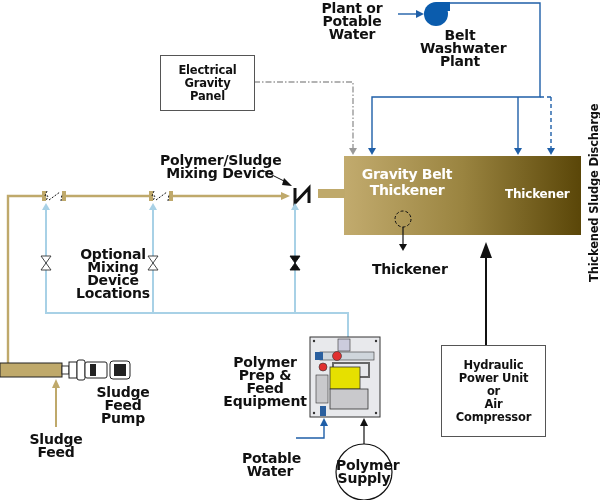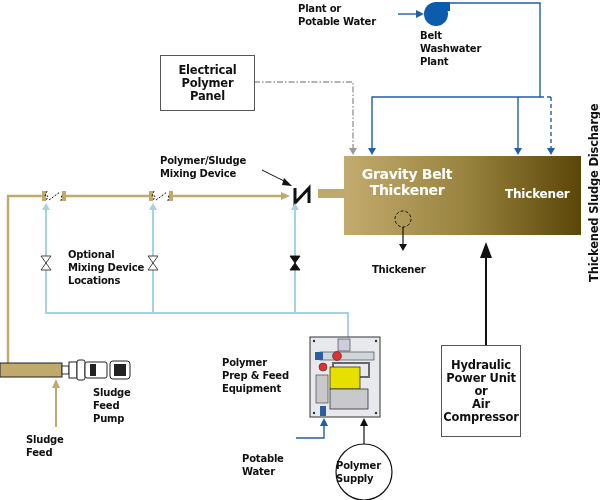--- a/index.html
+++ b/index.html
@@ -1,18 +1,18 @@
 <!DOCTYPE html>
 <html><head>
 <meta charset="utf-8">
 <style>
   html, body { margin:0; padding:0; background:#ffffff; }
   body { width:600px; height:500px; position:relative; overflow:hidden; font-family:"DejaVu Sans", sans-serif; }
   svg { position:absolute; left:0; top:0; }
-  .lbl { position:absolute; font-family:"DejaVu Sans", sans-serif; font-weight:bold; font-size:10px; line-height:13px; color:#111; white-space:pre-line; letter-spacing:-0.2px; }
+  .lbl { position:absolute; font-family:"DejaVu Sans", sans-serif; font-weight:bold; font-size:14px; line-height:13px; color:#111; text-align:center; white-space:pre-line; letter-spacing:-0.2px; }
   .box { position:absolute; border:1.2px solid #555; background:#fff; box-sizing:border-box; display:flex; align-items:center; justify-content:center; }
   .box span { font-weight:bold; font-size:11.5px; line-height:13px; text-align:center; white-space:pre-line; color:#111; letter-spacing:-0.2px; }
   .gbt-title { position:absolute; left:352px; top:166px; width:110px; color:#fff; font-weight:bold; font-size:14px; line-height:16px; text-align:center; white-space:pre-line; letter-spacing:-0.3px; }
   .gbt-discharge { position:absolute; left:505px; top:187px; color:#fff; font-weight:bold; font-size:12px; letter-spacing:-0.2px; }
   .vert { position:absolute; left:519px; top:200px; width:150px; transform:rotate(-90deg); transform-origin:center; font-weight:bold; font-size:11.5px; color:#111; text-align:center; white-space:nowrap; letter-spacing:-0.2px; }
 </style>
 </head>
 <body>
 
 <svg width="600" height="500" viewBox="0 0 600 500">
@@ -158,21 +158,21 @@
 </svg>
 
 <div class="lbl" style="left:298px;top:2px;width:108px;">Plant or
 Potable Water</div>
 <div class="lbl" style="left:420px;top:29px;width:80px;">Belt
 Washwater
 Plant</div>
 
 <div class="box" style="left:160px;top:55px;width:95px;height:56px;">
   <span>Electrical
-Polymer
+Gravity
 Panel</span>
 </div>
 
 <div class="lbl" style="left:160px;top:154px;width:120px;">Polymer/Sludge
 Mixing Device</div>
 
 <div class="gbt-title">Gravity Belt
 Thickener</div>
 <div class="gbt-discharge">Thickener</div>
 <div class="vert">Thickened Sludge Discharge</div>
@@ -190,19 +190,19 @@
 Feed</div>
 
 <div class="lbl" style="left:222px;top:356px;width:86px;">Polymer
 Prep &amp; Feed
 Equipment</div>
 <div class="lbl" style="left:242px;top:432px;width:56px;margin-top:20px;">Potable
 Water</div>
 <div class="lbl" style="left:336px;top:459px;width:56px;">Polymer
 Supply</div>
 
-<div class="box" style="left:441px;top:345px;width:80px;height:92px;">
+<div class="box" style="left:441px;top:345px;width:105px;height:92px;">
   <span>Hydraulic
 Power Unit
 or
 Air
 Compressor</span>
 </div>
 
 </body></html>

